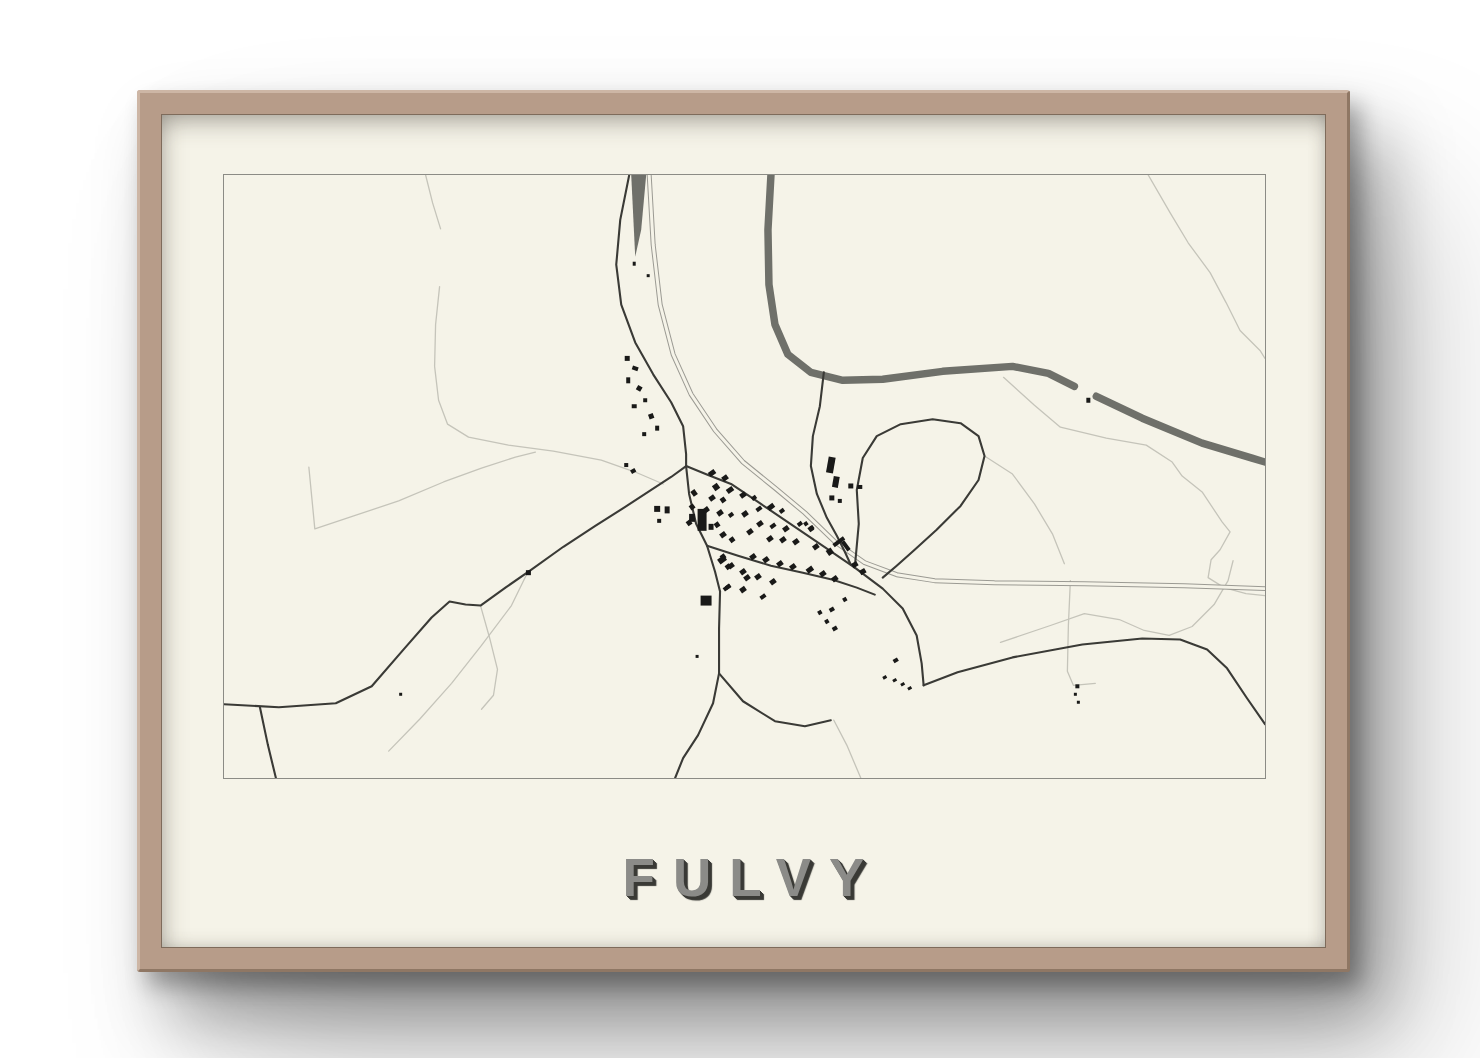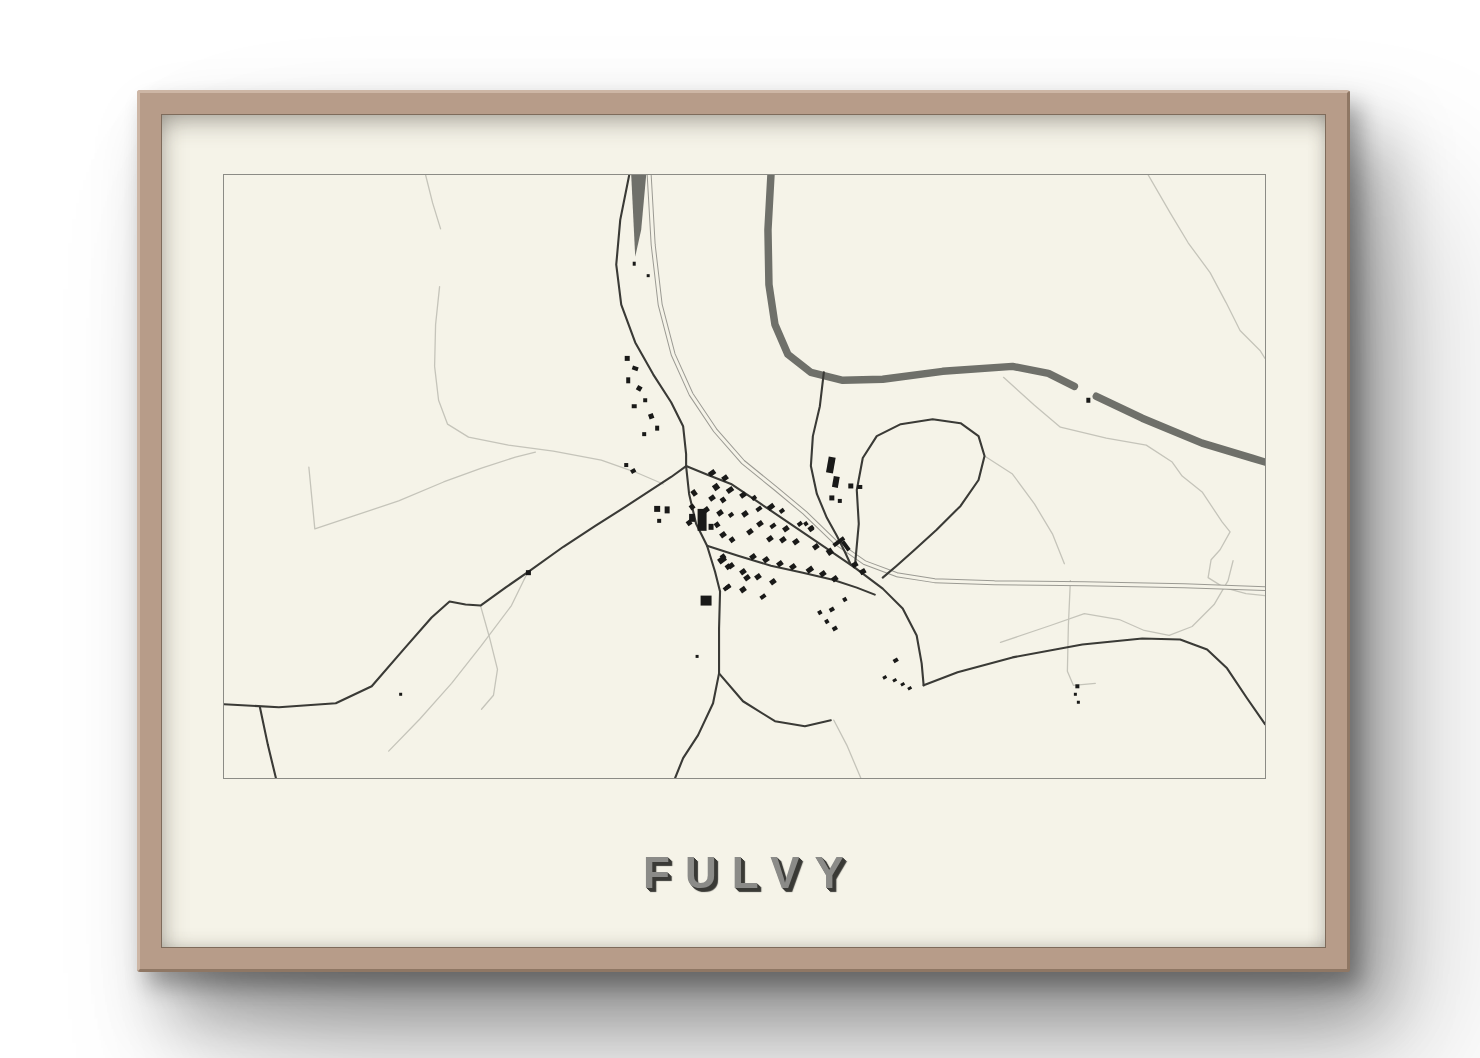--- a/index.html
+++ b/index.html
@@ -34,21 +34,21 @@
   }
   .map-panel{
     position:absolute;left:61px;top:59px;width:1043px;height:605px;
     box-sizing:border-box;
     border:1px solid var(--map-border,#8b8b85);
   }
   .map-panel svg{display:block;width:100%;height:100%;}
   .poster-title{
     position:absolute;left:0;right:0;top:736px;
     text-align:center;
-    font-size:44px;font-weight:700;line-height:1;
+    font-size:53px;font-weight:700;line-height:1;
     letter-spacing:0.34em;padding-left:0.34em;
     color:var(--title-fill,#8b8b88);
     text-shadow:
       1px 1px 0 var(--title-shadow,#3a3a36),
       2px 2px 0 var(--title-shadow,#3a3a36),
       3px 3px 0 var(--title-shadow,#3a3a36),
       4px 4px 1px var(--title-shadow,#3a3a36);
   }
 </style>
 </head>

